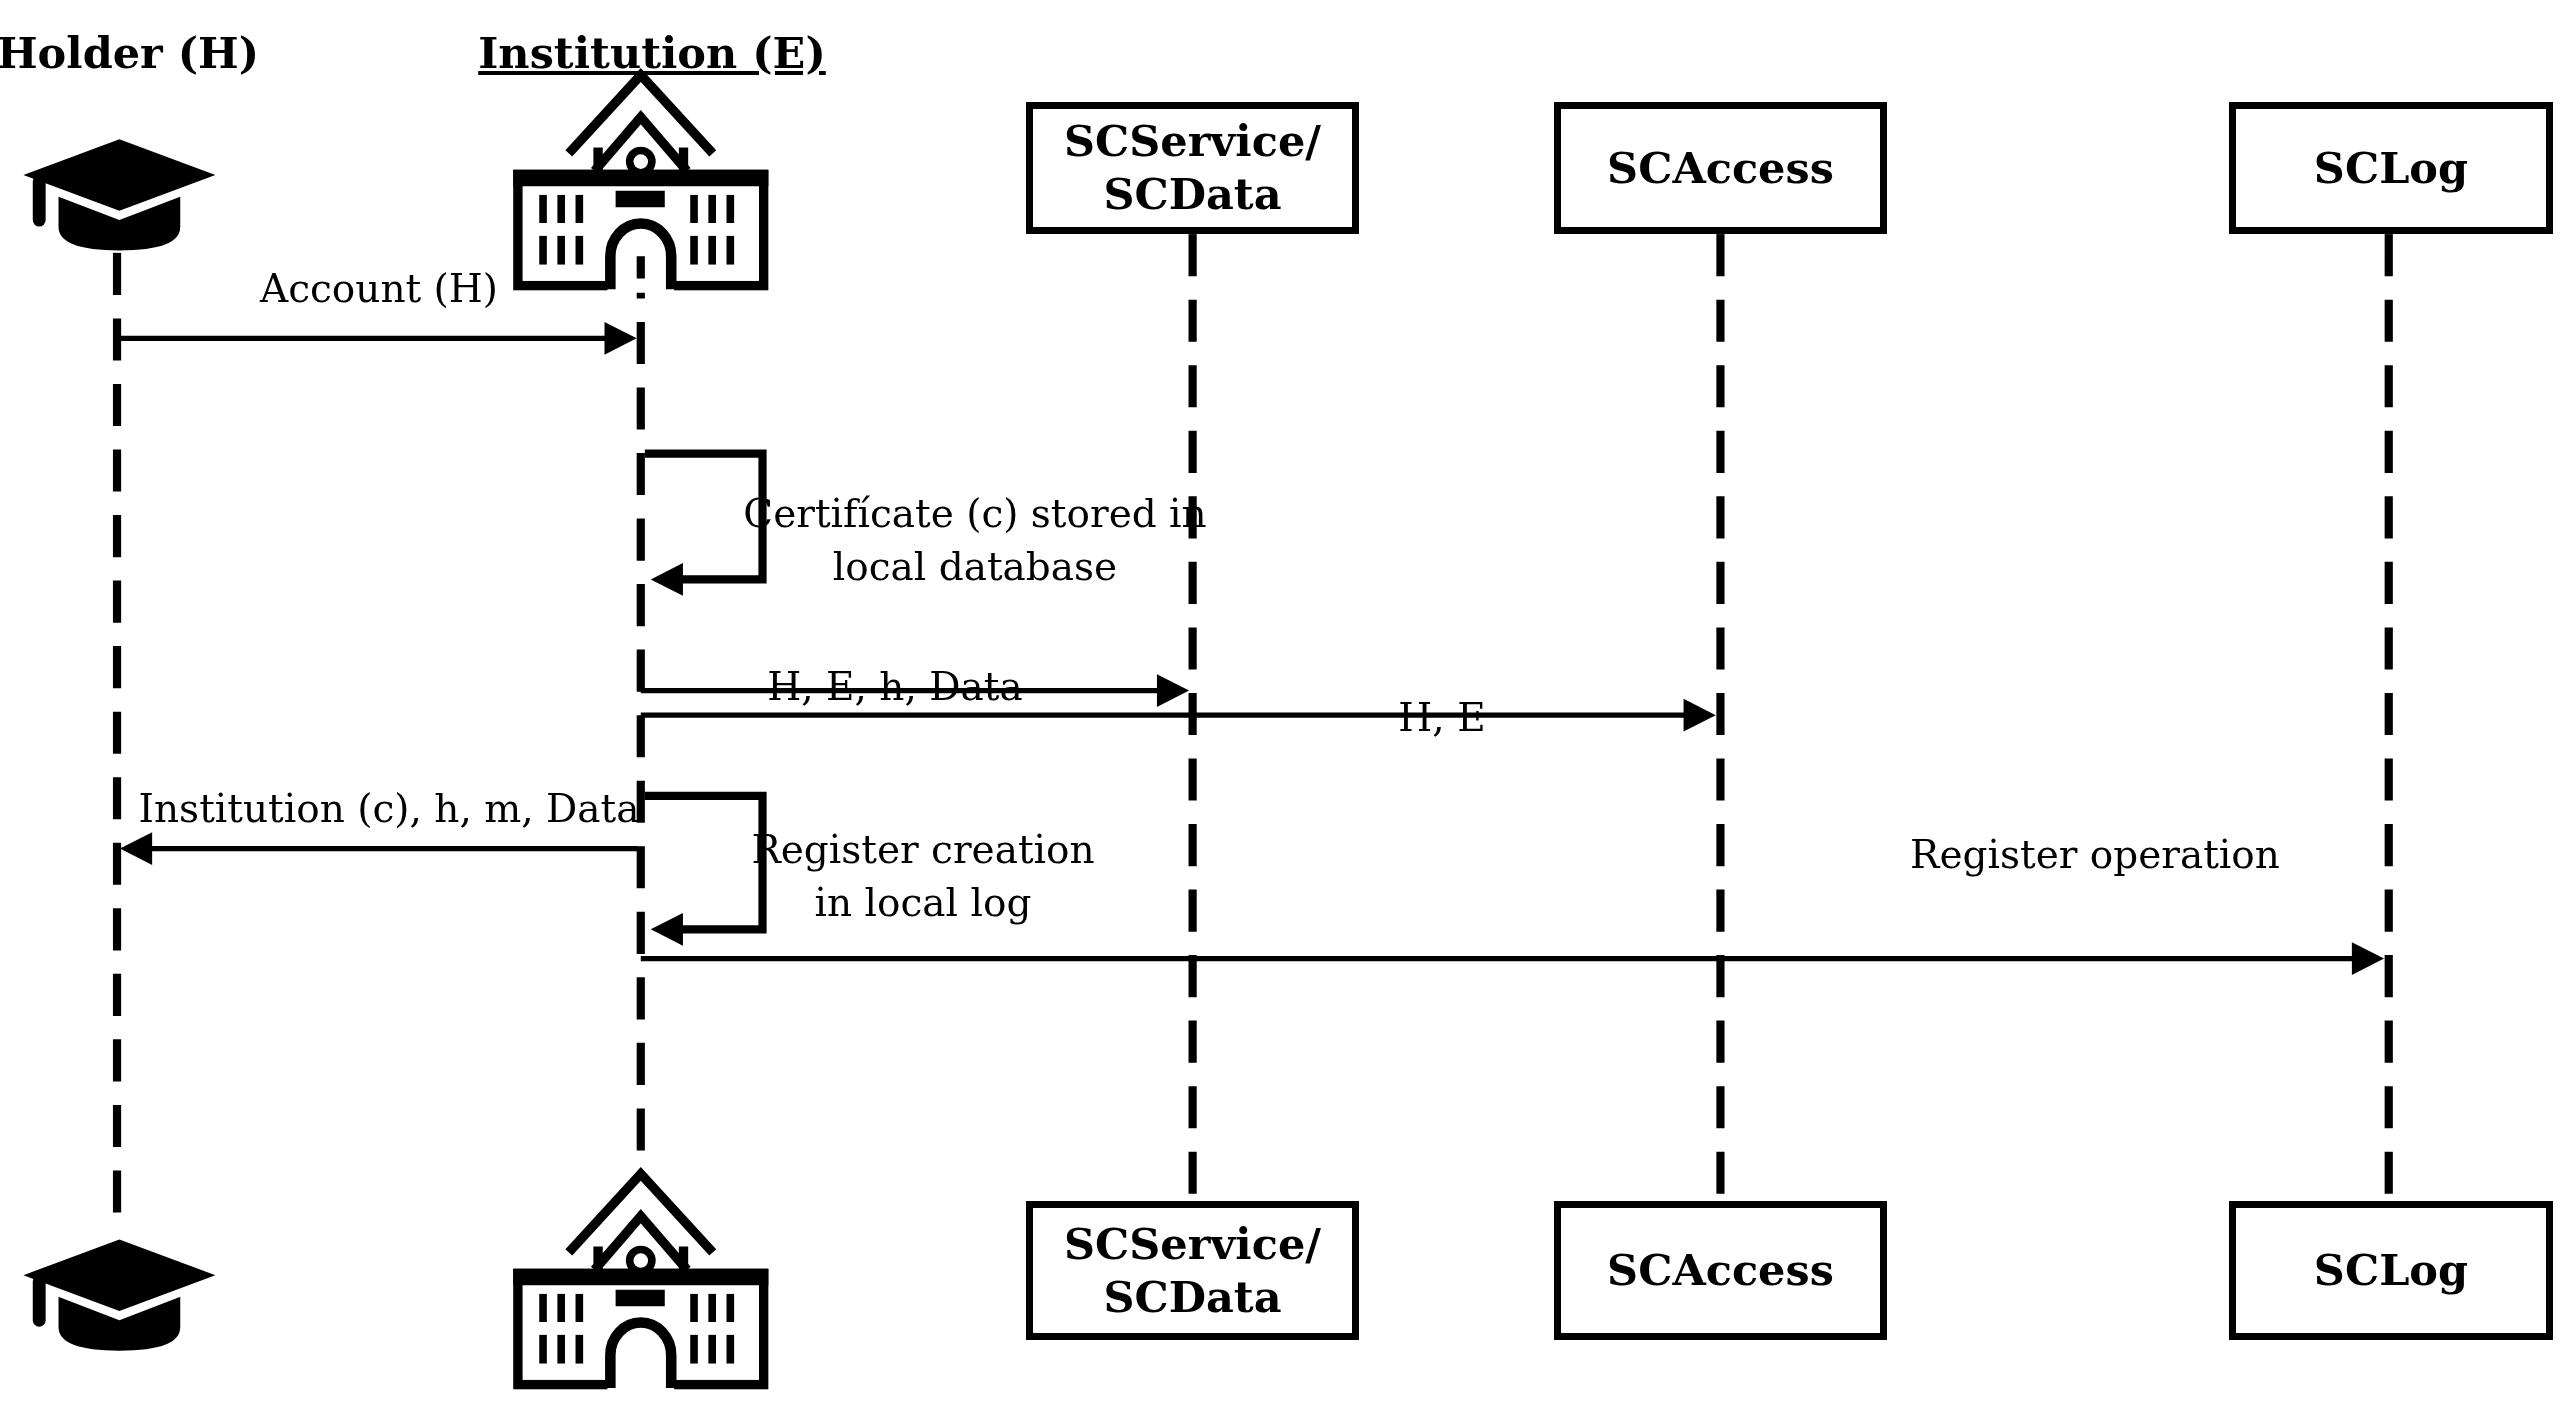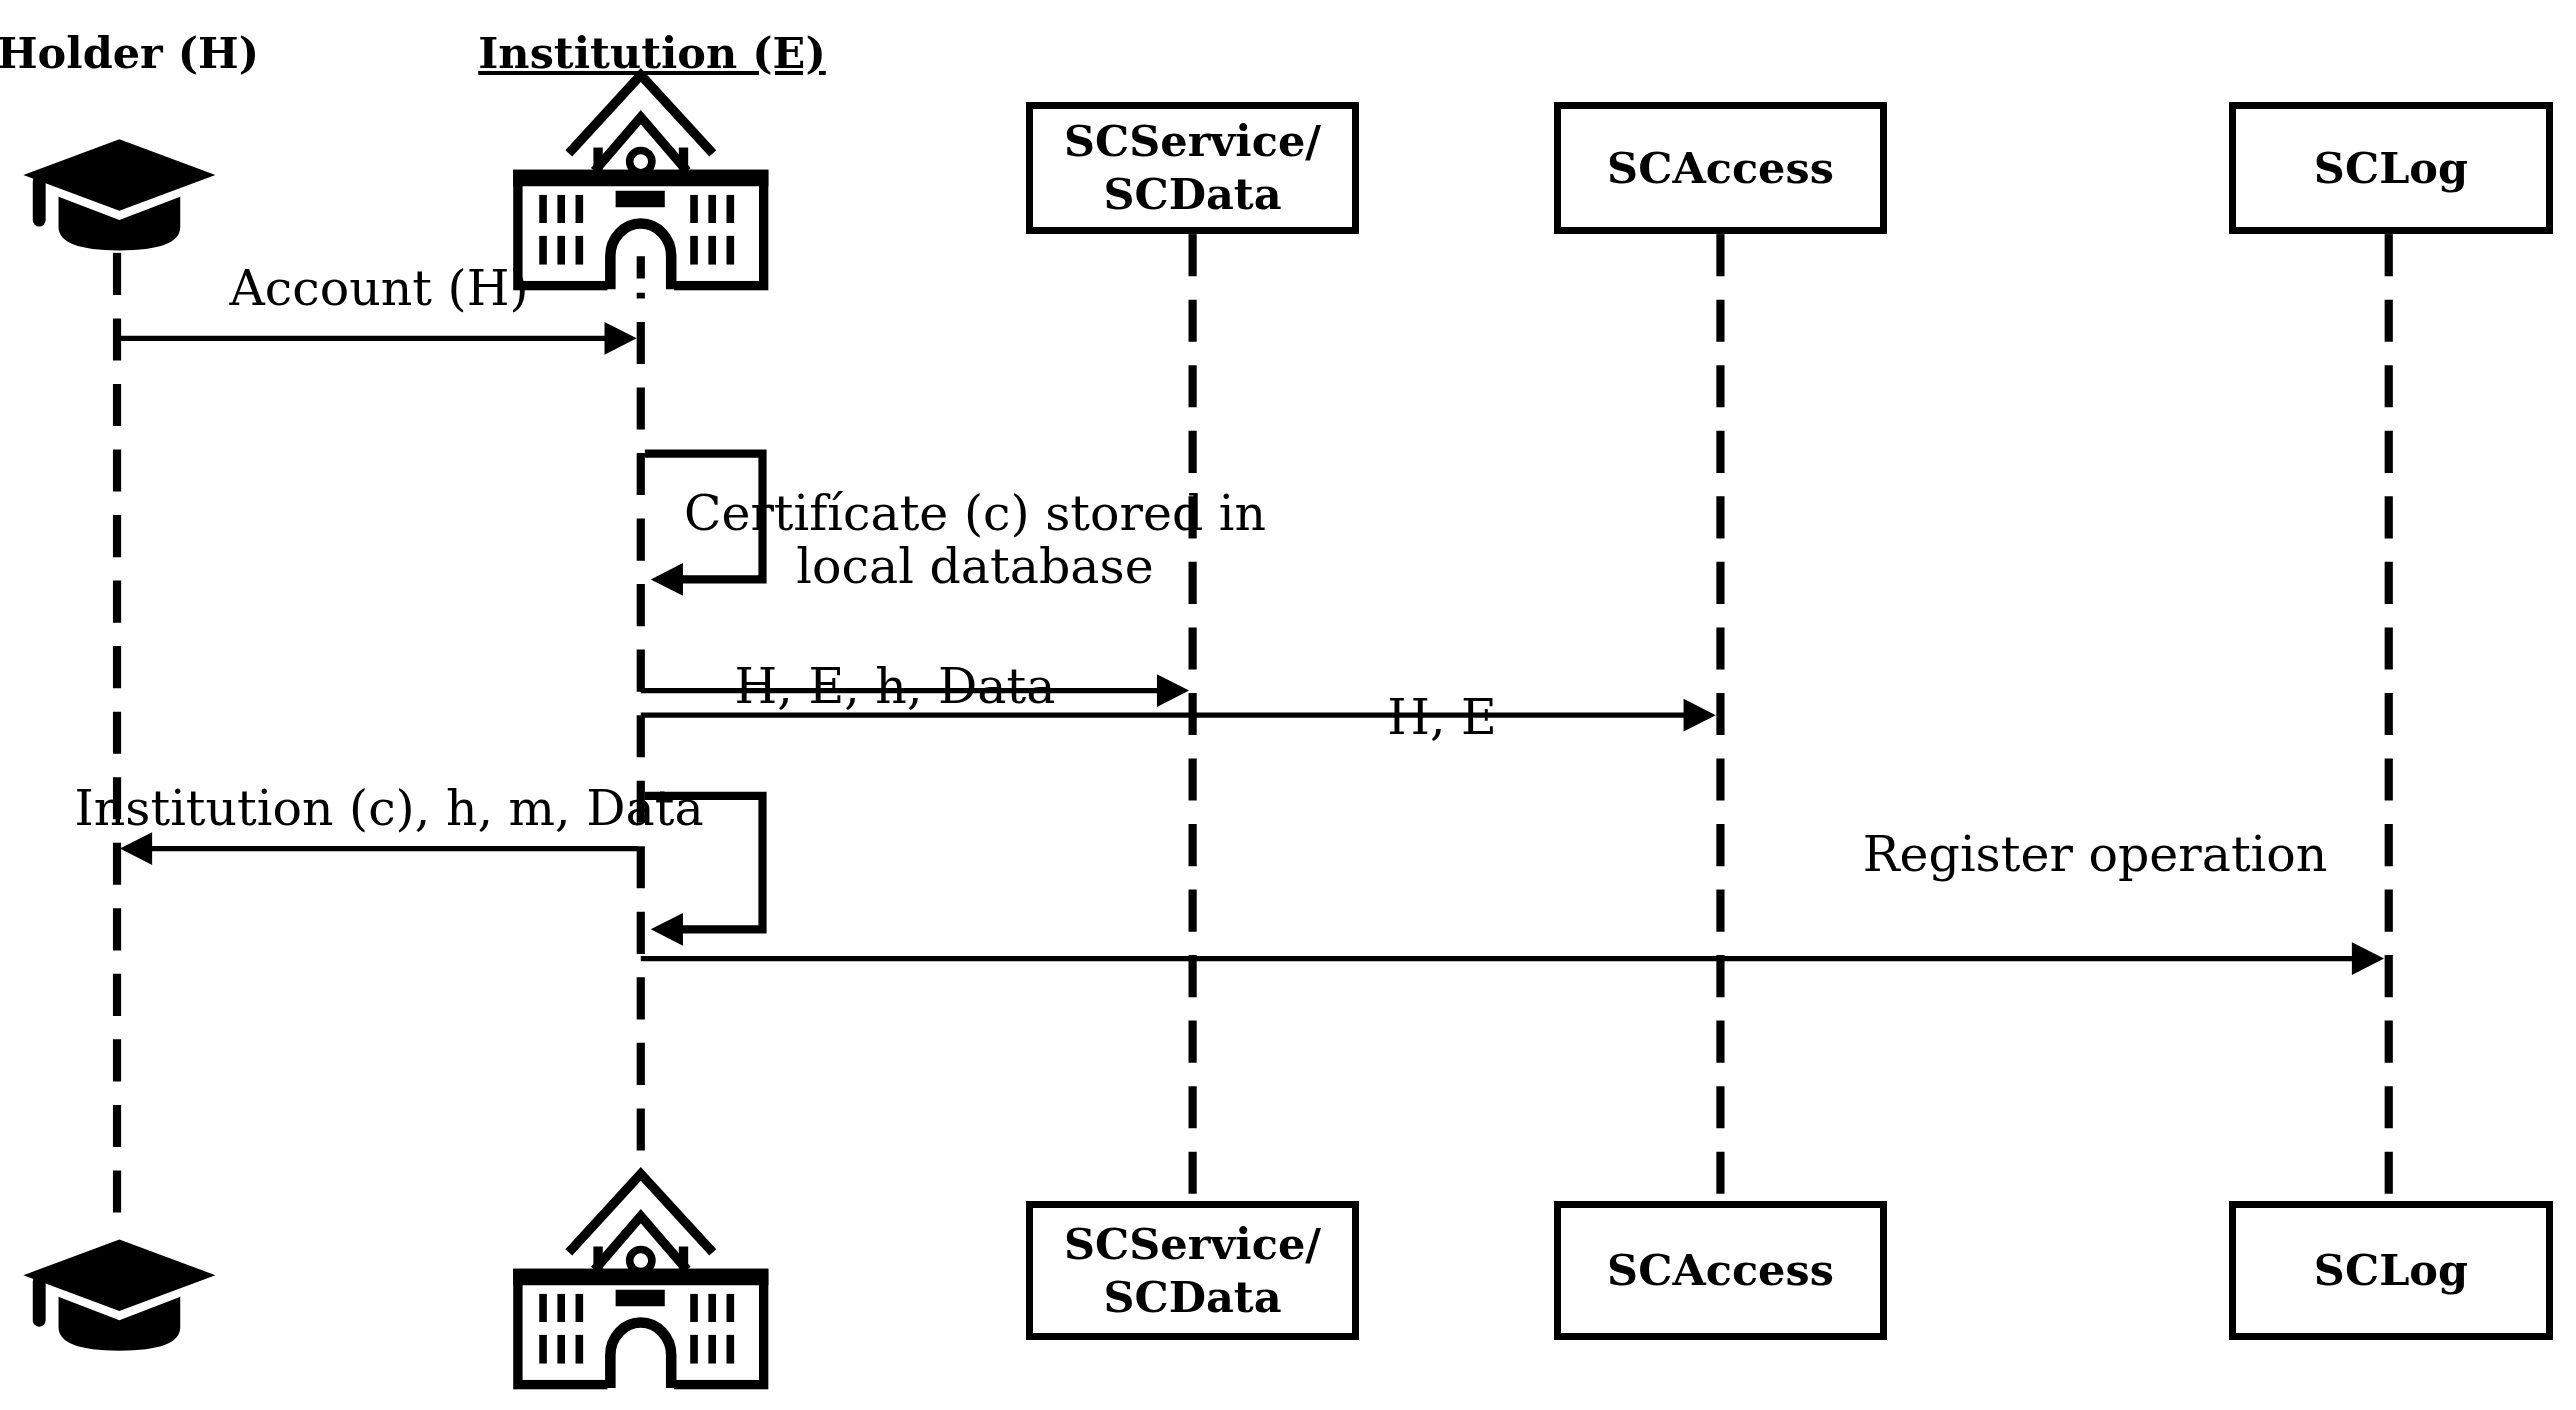--- a/index.html
+++ b/index.html
@@ -13,21 +13,21 @@
     padding-left:24px;
   }
   svg.layer{position:absolute;left:0;top:0;width:2576px;height:1411px;}
   .lifeline{stroke:#000;stroke-width:14;stroke-dasharray:72 40;fill:none;}
   .msg-line{stroke:#000;stroke-width:9;fill:none;}
   .loop-line{stroke:#000;stroke-width:14;fill:none;}
   .head{fill:#000;stroke:none;}
   .ico-stroke{stroke:#000;fill:none;}
   .label{
     position:absolute;transform:translateX(-50%);
-    white-space:nowrap;font-size:49px;line-height:53px;text-align:center;
+    white-space:nowrap;font-size:39px;line-height:53px;text-align:center;
   }
   .label.actor{font-weight:bold;font-size:43px;}
   .label.twoline{white-space:pre;}
   .box{
     position:absolute;box-sizing:border-box;
     border:7px solid #000;background:#ffffff;
     display:flex;flex-direction:column;align-items:center;justify-content:center;
     font-weight:bold;font-size:43px;line-height:53px;text-align:center;
   }
 </style>
@@ -148,17 +148,18 @@
   <div class="label" style="left:379px;top:262px;">Account (H)</div>
 
   <div class="label twoline" style="left:975px;top:475px;margin-top:12px;"><span>Certifícate (c) stored in</span><br><span>local database</span></div>
 
   <div class="label" style="left:895px;top:660px;">H, E, h, Data</div>
 
   <div class="label" style="left:1442px;top:647px;margin-top:44px;">H, E</div>
 
   <div class="label" style="left:389px;top:782px;">Institution (c), h, m, Data</div>
 
+  <div class="label twoline" style="left:923px;top:823px;"><span>Register creation</span><br><span>in local log</span></div>
 
   <div class="label" style="left:2055px;top:828px;margin-left:40px;">Register operation</div>
 
 </div>
 
 
 </body></html>

